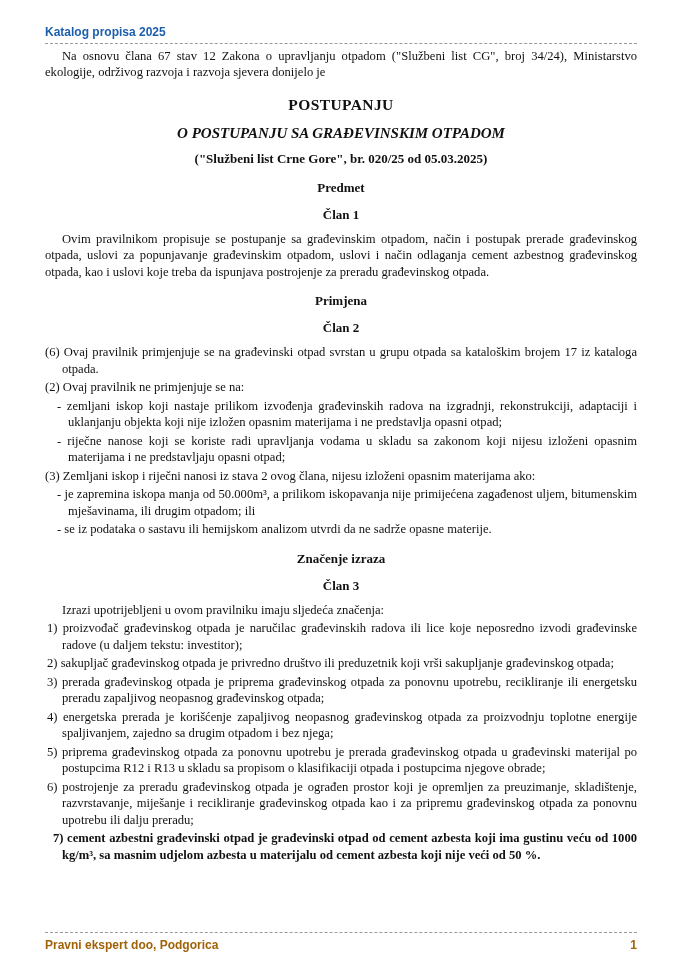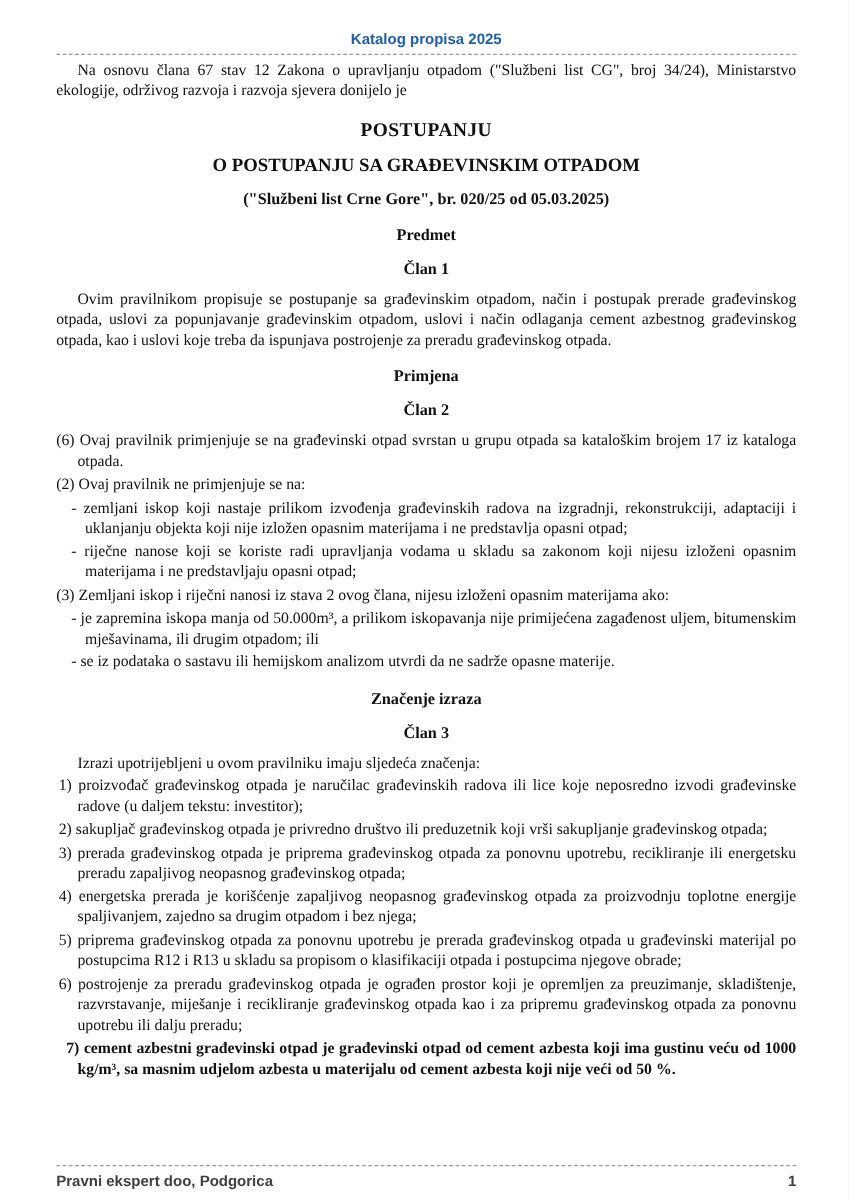--- a/index.html
+++ b/index.html
@@ -13,21 +13,21 @@
     font-family: "Liberation Serif", serif;
     color: #111;
     overflow: hidden;
   }
   .page-header {
     position: absolute;
     top: 0; left: 45px; right: 42px;
     padding-top: 22px;
     padding-bottom: 3px;
     border-bottom: 1px dashed #9a9a9a;
-    text-align: center;
+    text-align: left;
   }
   .hdr-link {
     font-family: "Liberation Sans", sans-serif;
     font-weight: bold;
     font-size: 12px;
     color: #1d5fad;
     text-decoration: none;
   }
   .content {
     position: absolute;
@@ -48,35 +48,35 @@
   .indent { text-indent: 17px; }
   .hang-par { padding-left: 17px; text-indent: -17px; }
   .dash-item { padding-left: 23px; text-indent: -11px; }
   .num-item { padding-left: 17px; text-indent: -15px; }
   .num-item-7 { padding-left: 17px; text-indent: -9px; font-weight: bold; }
   .center-b {
     text-align: center;
     font-weight: bold;
   }
   .doc-title   { font-size: 15.5px; letter-spacing: .4px; margin: 15px 0 9px 0; }
-  .doc-subtitle{ font-size: 15px; margin: 11px 0 9px 0; }
+  .doc-subtitle{ font-size: 15px; margin: 11px 0 9px 0; font-style: italic; }
   .gazette     { font-size: 13px; margin: 9px 0 10px 0; }
   .sec-heading { font-size: 13px; margin: 13px 0 9px 0; }
   .art-heading { font-size: 13px; margin: 11px 0 8px 0; }
   .page-footer {
     position: absolute;
     left: 45px; right: 42px; bottom: 8px;
     border-top: 1px dashed #9a9a9a;
     padding-top: 5px;
     display: flex;
     justify-content: space-between;
     font-family: "Liberation Sans", sans-serif;
     font-weight: bold;
     font-size: 12px;
-    color: #404040;
+    color: #a16207;
   }
 </style>
 </head>
 <body>
 
 <div class="page">
 
   <div class="page-header">
     <span class="hdr-link">Katalog propisa 2025</span>
   </div>

